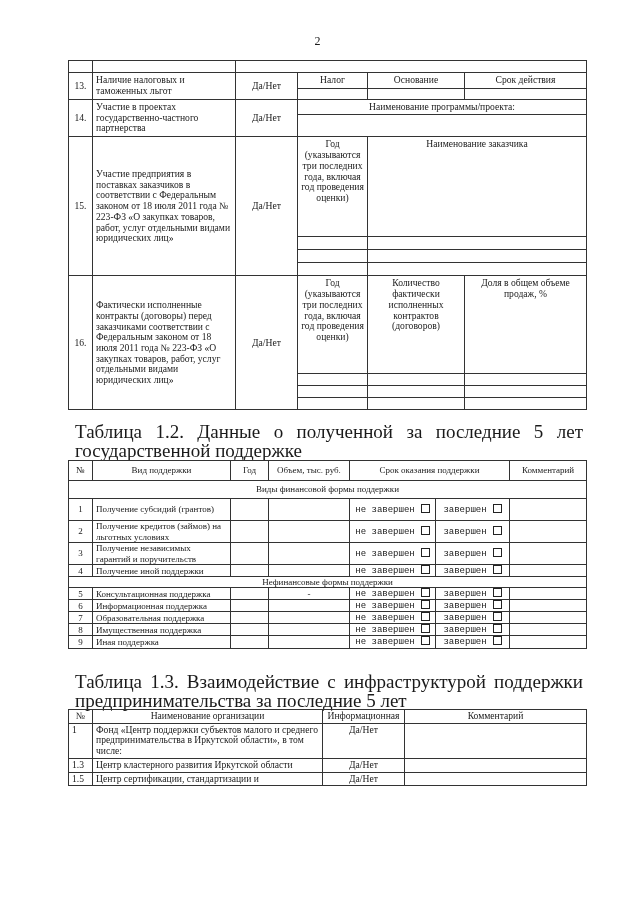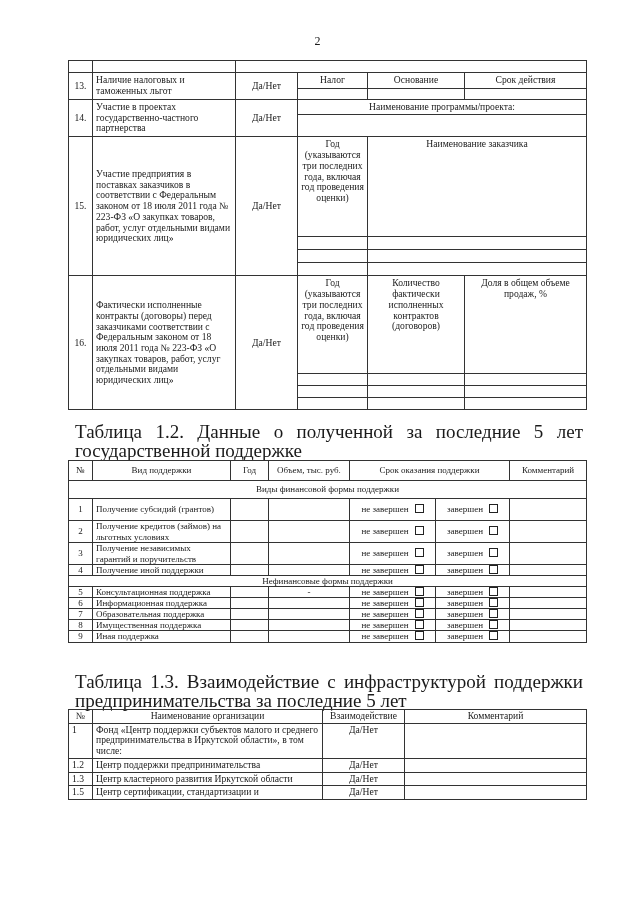--- a/index.html
+++ b/index.html
@@ -13,21 +13,21 @@
   .c { text-align:center; }
   .top { vertical-align:top; }
   .h { font-size:19px; position:absolute; left:75px; width:508px; line-height:19px; text-align:justify; text-align-last:left; }
   .h12 { top:422px; }
   .h13 { top:672px; }
   .t2 { left:68px; top:460px; width:518px; font-size:9px; }
   .t2 td { padding:0 3px; }
   .t3 { left:68px; top:709px; width:518px; font-size:9.6px; }
   .t3 td { padding:1px 3px; }
   .cb { display:inline-block; width:7px; height:7px; border:1px solid #222; margin-left:6px; vertical-align:-1px; }
-  .stat { white-space:nowrap; text-align:center; }
+  .stat { white-space:nowrap; text-align:center;font-family:Liberation Mono, monospace; }
 </style>
 </head>
 <body>
 
 <div class="page-num">2</div>
 
 <table class="t1">
   <colgroup>
     <col style="width:24px">
       <col style="width:143px">
@@ -236,38 +236,32 @@
   <colgroup>
     <col style="width:24px">
       <col style="width:230px">
       <col style="width:82px">
       <col style="width:182px">
   </colgroup>
   <tbody>
       <tr style="height:13px">
     <td class="c">№</td>
     <td class="c">Наименование организации</td>
-    <td class="c">Взаимодействие</td>
+    <td class="c">Информационная</td>
     <td class="c">Комментарий</td>
   </tr>
   </tbody>
     <tbody id="t3-rows">
       <tr>
         <td class="top">1</td>
         <td class="top"><span>Фонд «Центр поддержки субъектов малого и среднего предпринимательства в Иркутской области», в том числе:</span></td>
         <td class="c top">Да/Нет</td>
         <td></td>
       </tr>
       <tr>
-        <td class="top">1.2</td>
-        <td class="top"><span>Центр поддержки предпринимательства</span></td>
-        <td class="c top">Да/Нет</td>
-        <td></td>
-      </tr>
-      <tr>
         <td class="top">1.3</td>
         <td class="top"><span>Центр кластерного развития Иркутской области</span></td>
         <td class="c top">Да/Нет</td>
         <td></td>
       </tr>
       <tr>
         <td class="top">1.5</td>
         <td class="top"><span>Центр сертификации, стандартизации и</span></td>
         <td class="c top">Да/Нет</td>
         <td></td>

